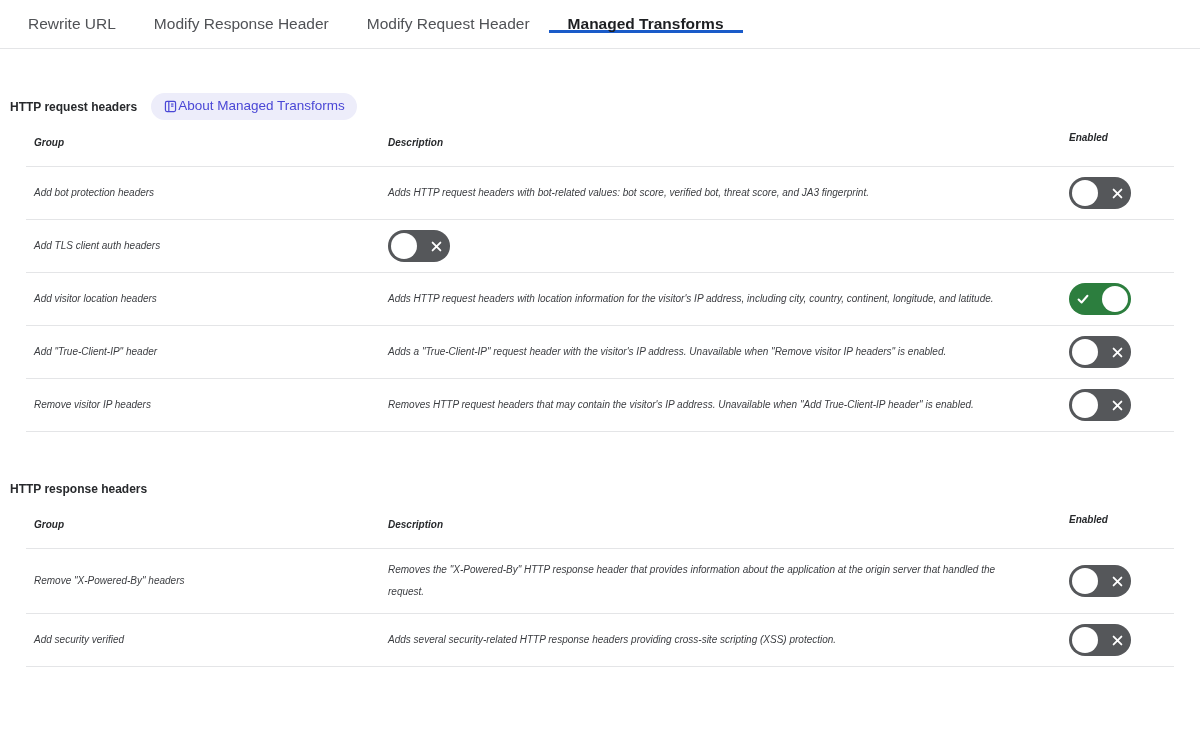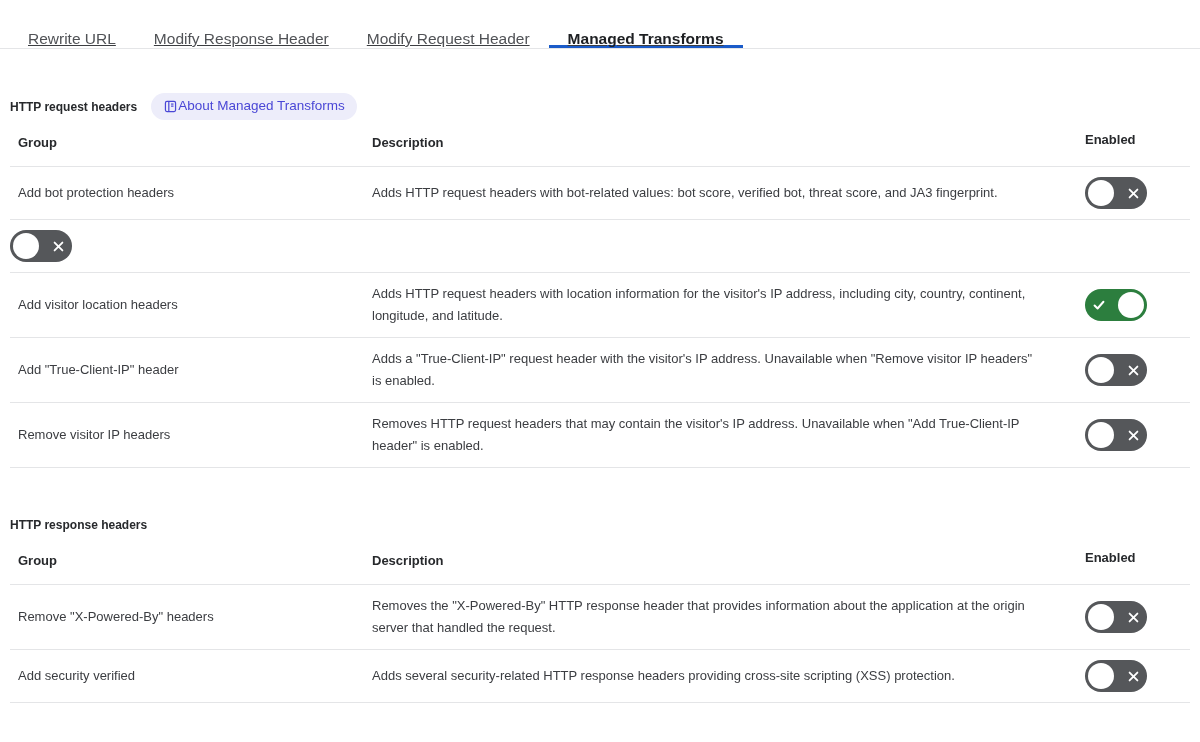--- a/index.html
+++ b/index.html
@@ -14,24 +14,23 @@
   *{box-sizing:border-box;}
   body{
     margin:0;
     width:1200px;
     background:#fff;
     color:#3b3d41;
     font-family:"Liberation Sans","DejaVu Sans",sans-serif;
   }
   
   .tabs{
-    display:flex;align-items:flex-end;height:49px;
+    display:flex;align-items:center;height:49px;
     border-bottom:1px solid var(--border);
     padding-left:9px;
-    text-decoration:underline;
   }
   .tab{
     appearance:none;background:none;border:none;font:inherit;
     font-size:15.5px;color:#505256;padding:0 19px;cursor:pointer;
     display:flex;align-items:center;white-space:nowrap;
   }
   .tab.active{
     color:#1d1f22;font-weight:700;
     box-shadow:inset 0 -3px 0 var(--accent-blue);
   }
@@ -39,21 +38,21 @@
   .section-head{display:flex;align-items:center;gap:14px;margin:44px 10px 6px;}
   .section-title{font-size:12px;line-height:26px;font-weight:700;color:#27292c;margin:0;}
   .badge{
     display:inline-flex;align-items:center;gap:0;
     background:var(--badge-bg);color:var(--badge-text);
     font-size:13.5px;line-height:16px;padding:5px 12px 6px;
     border-radius:14px;text-decoration:none;white-space:nowrap;
   }
   .badge-icon svg{display:block;}
   
-  .table{margin:0 10px;font-size:13px;}
+  .table{margin:0 26px;font-size:10px;font-style:italic;}
   .thead{display:flex;border-bottom:1px solid var(--border);padding:6px 0 12px;font-weight:700;color:#27292c;}
   .trow{display:flex;align-items:center;border-bottom:1px solid var(--border);padding:10px 0;color:#3b3d41;}
   .cell-group{width:362px;flex:none;padding-left:8px;line-height:22px;}
   .cell-desc{flex:1;padding-right:48px;line-height:22px;}
   .cell-enabled{width:105px;flex:none;display:flex;}
   .desc-link{color:var(--link-blue);text-decoration:underline;text-underline-offset:3px;cursor:pointer;}
   .ext-icon{display:inline-block;vertical-align:-2px;margin-left:5px;}
   .ext-icon svg{display:block;}
   
   .toggle{
@@ -108,20 +107,21 @@
               <span class="knob"></span>
               <span class="tglyph">
                 <svg width="13" height="13" viewBox="0 0 12 12" fill="none" stroke="#fff" stroke-width="1.7" stroke-linecap="round">
                   <path d="M2.4 2.4 L9.6 9.6 M9.6 2.4 L2.4 9.6"></path>
                 </svg>
               </span>
             </button>
           </div>
         </div>
         <div class="trow">
+          <div class="cell-group">Add TLS client auth headers</div>
           <div class="cell-enabled">
             <button class="toggle off" aria-checked="false">
               <span class="knob"></span>
               <span class="tglyph">
                 <svg width="13" height="13" viewBox="0 0 12 12" fill="none" stroke="#fff" stroke-width="1.7" stroke-linecap="round">
                   <path d="M2.4 2.4 L9.6 9.6 M9.6 2.4 L2.4 9.6"></path>
                 </svg>
               </span>
             </button>
           </div>

